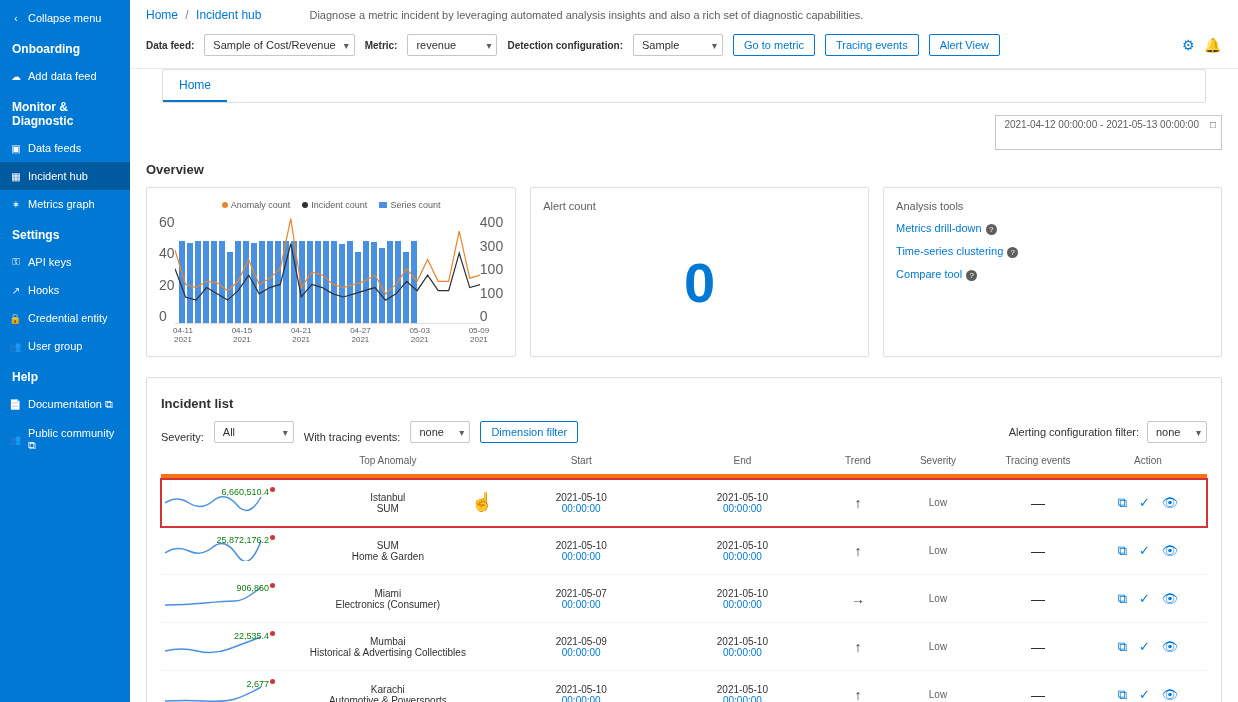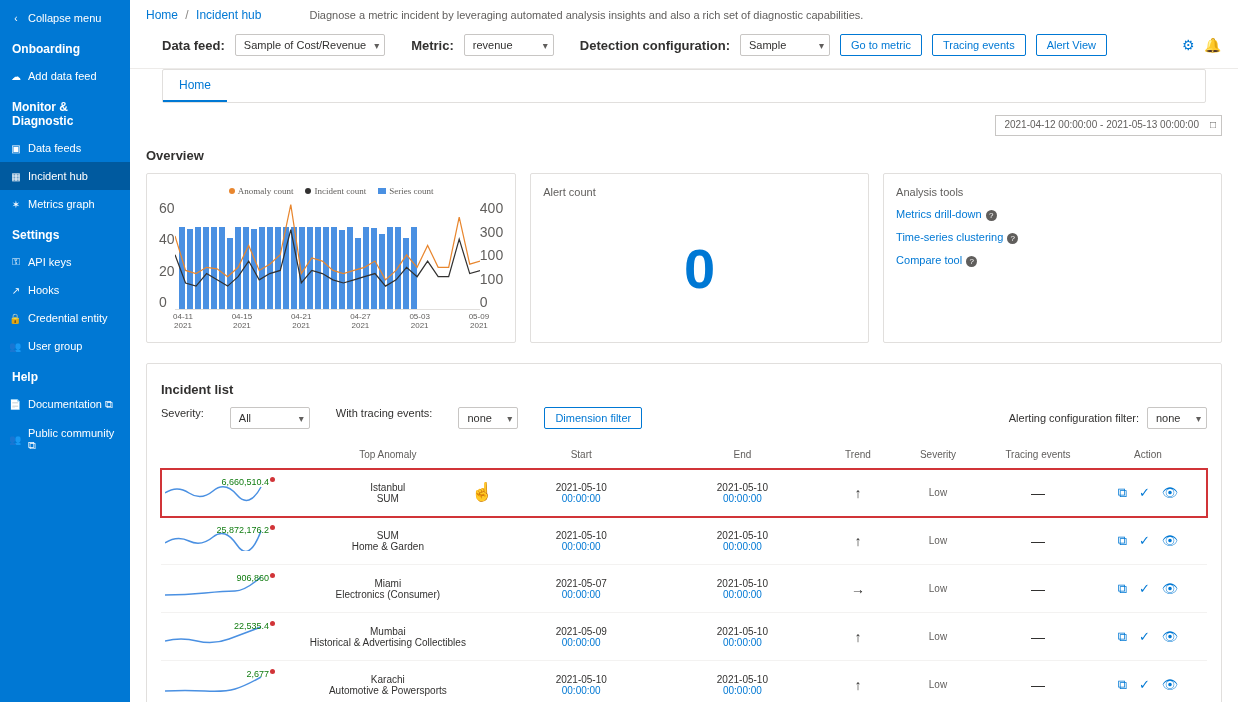--- a/index.html
+++ b/index.html
@@ -9,60 +9,60 @@
 .sidebar-item { display: flex; align-items: center; padding: 8px 10px; font-size: 11px; cursor: pointer; gap: 6px; }
 .sidebar-item.section { font-weight: 600; padding: 10px 12px 6px; font-size: 12px; }
 .sidebar-item.active { background: rgba(0,0,0,0.25); }
 .sidebar-item .ic { width: 12px; height: 12px; display: inline-flex; align-items: center; justify-content: center; font-size: 10px; }
 .main { flex: 1; padding: 0; overflow: auto; }
 .topbar { display: flex; align-items: center; padding: 8px 16px 4px; gap: 8px; }
 .breadcrumb a { color: #0078d4; text-decoration: none; font-size: 12px; }
 .breadcrumb .sep { color: #8a8886; margin: 0 4px; }
 .desc { color: #605e5c; font-size: 11px; margin-left: 40px; }
 .controls { display: flex; align-items: center; padding: 8px 16px 12px; gap: 10px; flex-wrap: wrap; border-bottom: 1px solid #edebe9; }
-.ctrl-label { font-size: 13px; font-weight: 600; margin-left: 16px; }
+.ctrl-label { font-size: 10px; font-weight: 600; }
 .select { border: 1px solid #c8c6c4; border-radius: 2px; padding: 4px 18px 4px 8px; font-size: 11px; background: #fff; position: relative; cursor: pointer; min-width: 80px; }
 .select::after { content: "▾"; position: absolute; right: 5px; color: #605e5c; font-size: 10px; top: 50%; transform: translateY(-50%); }
 .btn-link { border: 1px solid #0078d4; color: #0078d4; border-radius: 2px; padding: 4px 10px; font-size: 11px; cursor: pointer; background: #fff; }
 .icon-btns { margin-left: auto; display: flex; gap: 10px; color: #0078d4; }
 .icon-btn { cursor: pointer; font-size: 14px; }
 .subtabs { margin: 0 16px; border: 1px solid #e1dfdd; border-radius: 2px; }
 .tab { display: inline-block; padding: 8px 16px; color: #0078d4; border-bottom: 2px solid #0078d4; font-size: 12px; cursor: pointer; }
 .content { padding: 0 16px 16px; }
 .daterange { display: flex; justify-content: flex-end; padding: 12px 0 8px; }
-.date-box { border: 1px solid #c8c6c4; padding: 3px 22px 5px 8px; font-size: 10px; color: #605e5c; position: relative; }
+.date-box { border: 1px solid #c8c6c4; padding: 3px 22px 19px 8px; font-size: 10px; color: #605e5c; position: relative; }
 .date-box::after { content: "□"; position: absolute; right: 5px; font-size: 10px; }
 .section-title { font-size: 13px; font-weight: 600; margin: 4px 0 10px; }
 .overview-row { display: flex; gap: 14px; margin-bottom: 20px; }
 .card { border: 1px solid #e1dfdd; border-radius: 2px; padding: 12px; flex: 1; }
 .card.chart { flex: 1.1; }
 .card.alert { flex: 1; display: flex; flex-direction: column; }
 .card.tools { flex: 1; }
 .card-title { font-size: 11px; color: #605e5c; margin-bottom: 8px; }
 .legend { display: flex; gap: 12px; justify-content: center; font-size: 9px; color: #605e5c; margin-bottom: 4px; }
-.legend span { display: flex; align-items: center; gap: 3px; font-family: Liberation Serif, serif; }
+.legend span { display: flex; align-items: center; gap: 3px; }
 .dot-o { width: 6px; height: 6px; border-radius: 50%; background: #e8862e; display: inline-block; }
 .dot-b { width: 6px; height: 6px; border-radius: 50%; background: #323130; display: inline-block; }
 .sq-b { width: 8px; height: 6px; background: #4a90e2; display: inline-block; }
 .chart-area { position: relative; height: 110px; display: flex; }
 .y-axis-l, .y-axis-r { font-size: 14px; color: #605e5c; display: flex; flex-direction: column; justify-content: space-between; }
 .bars { flex: 1; display: flex; align-items: flex-end; gap: 2px; padding: 0 4px; border-bottom: 1px solid #e1dfdd; position: relative; }
 .bar { width: 6px; background: #4a90e2; }
 .line-svg { position: absolute; inset: 0; }
 .x-axis { display: flex; justify-content: space-between; font-size: 8px; color: #605e5c; padding: 2px 14px 0; }
 .x-axis div { text-align: center; }
 .big-zero { font-size: 56px; font-weight: 600; color: #0078d4; text-align: center; margin: auto; }
 .tool-link { display: block; color: #0078d4; font-size: 11px; margin: 10px 0; cursor: pointer; }
 .tool-link .q { display: inline-block; width: 11px; height: 11px; border-radius: 50%; background: #605e5c; color: #fff; font-size: 8px; text-align: center; line-height: 11px; margin-left: 4px; }
 .incident-card { border: 1px solid #e1dfdd; border-radius: 2px; padding: 14px; }
-.filter-row { display: flex; align-items: flex-start; gap: 26px; margin-bottom: 12px; }
+.filter-row { display: flex; align-items: flex-end; gap: 10px; margin-bottom: 4px; }
 .filter-label { font-size: 11px; }
 .filter-right { margin-left: auto; display: flex; align-items: center; gap: 8px; }
 .table { width: 100%; }
-.thead { display: flex; padding: 8px 4px; font-size: 10px; color: #605e5c; border-bottom: 1px solid #f97316; }
+.thead { display: flex; padding: 8px 4px; font-size: 10px; color: #605e5c; border-bottom: 5px solid #f97316; }
 .th-spark { width: 110px; }
 .th-anom { flex: 1.4; text-align: center; }
 .th-start, .th-end { flex: 1; text-align: center; }
 .th-trend { width: 70px; text-align: center; }
 .th-sev { width: 90px; text-align: center; }
 .th-trace { width: 110px; text-align: center; }
 .th-act { width: 110px; text-align: center; }
 .trow { display: flex; align-items: center; padding: 10px 4px; border-bottom: 1px solid #f3f2f1; position: relative; }
 .trow.highlighted { outline: 2px solid #d13438; outline-offset: -1px; justify-content: space-between; }
 .spark-cell { width: 110px; position: relative; padding-right: 2px; }

